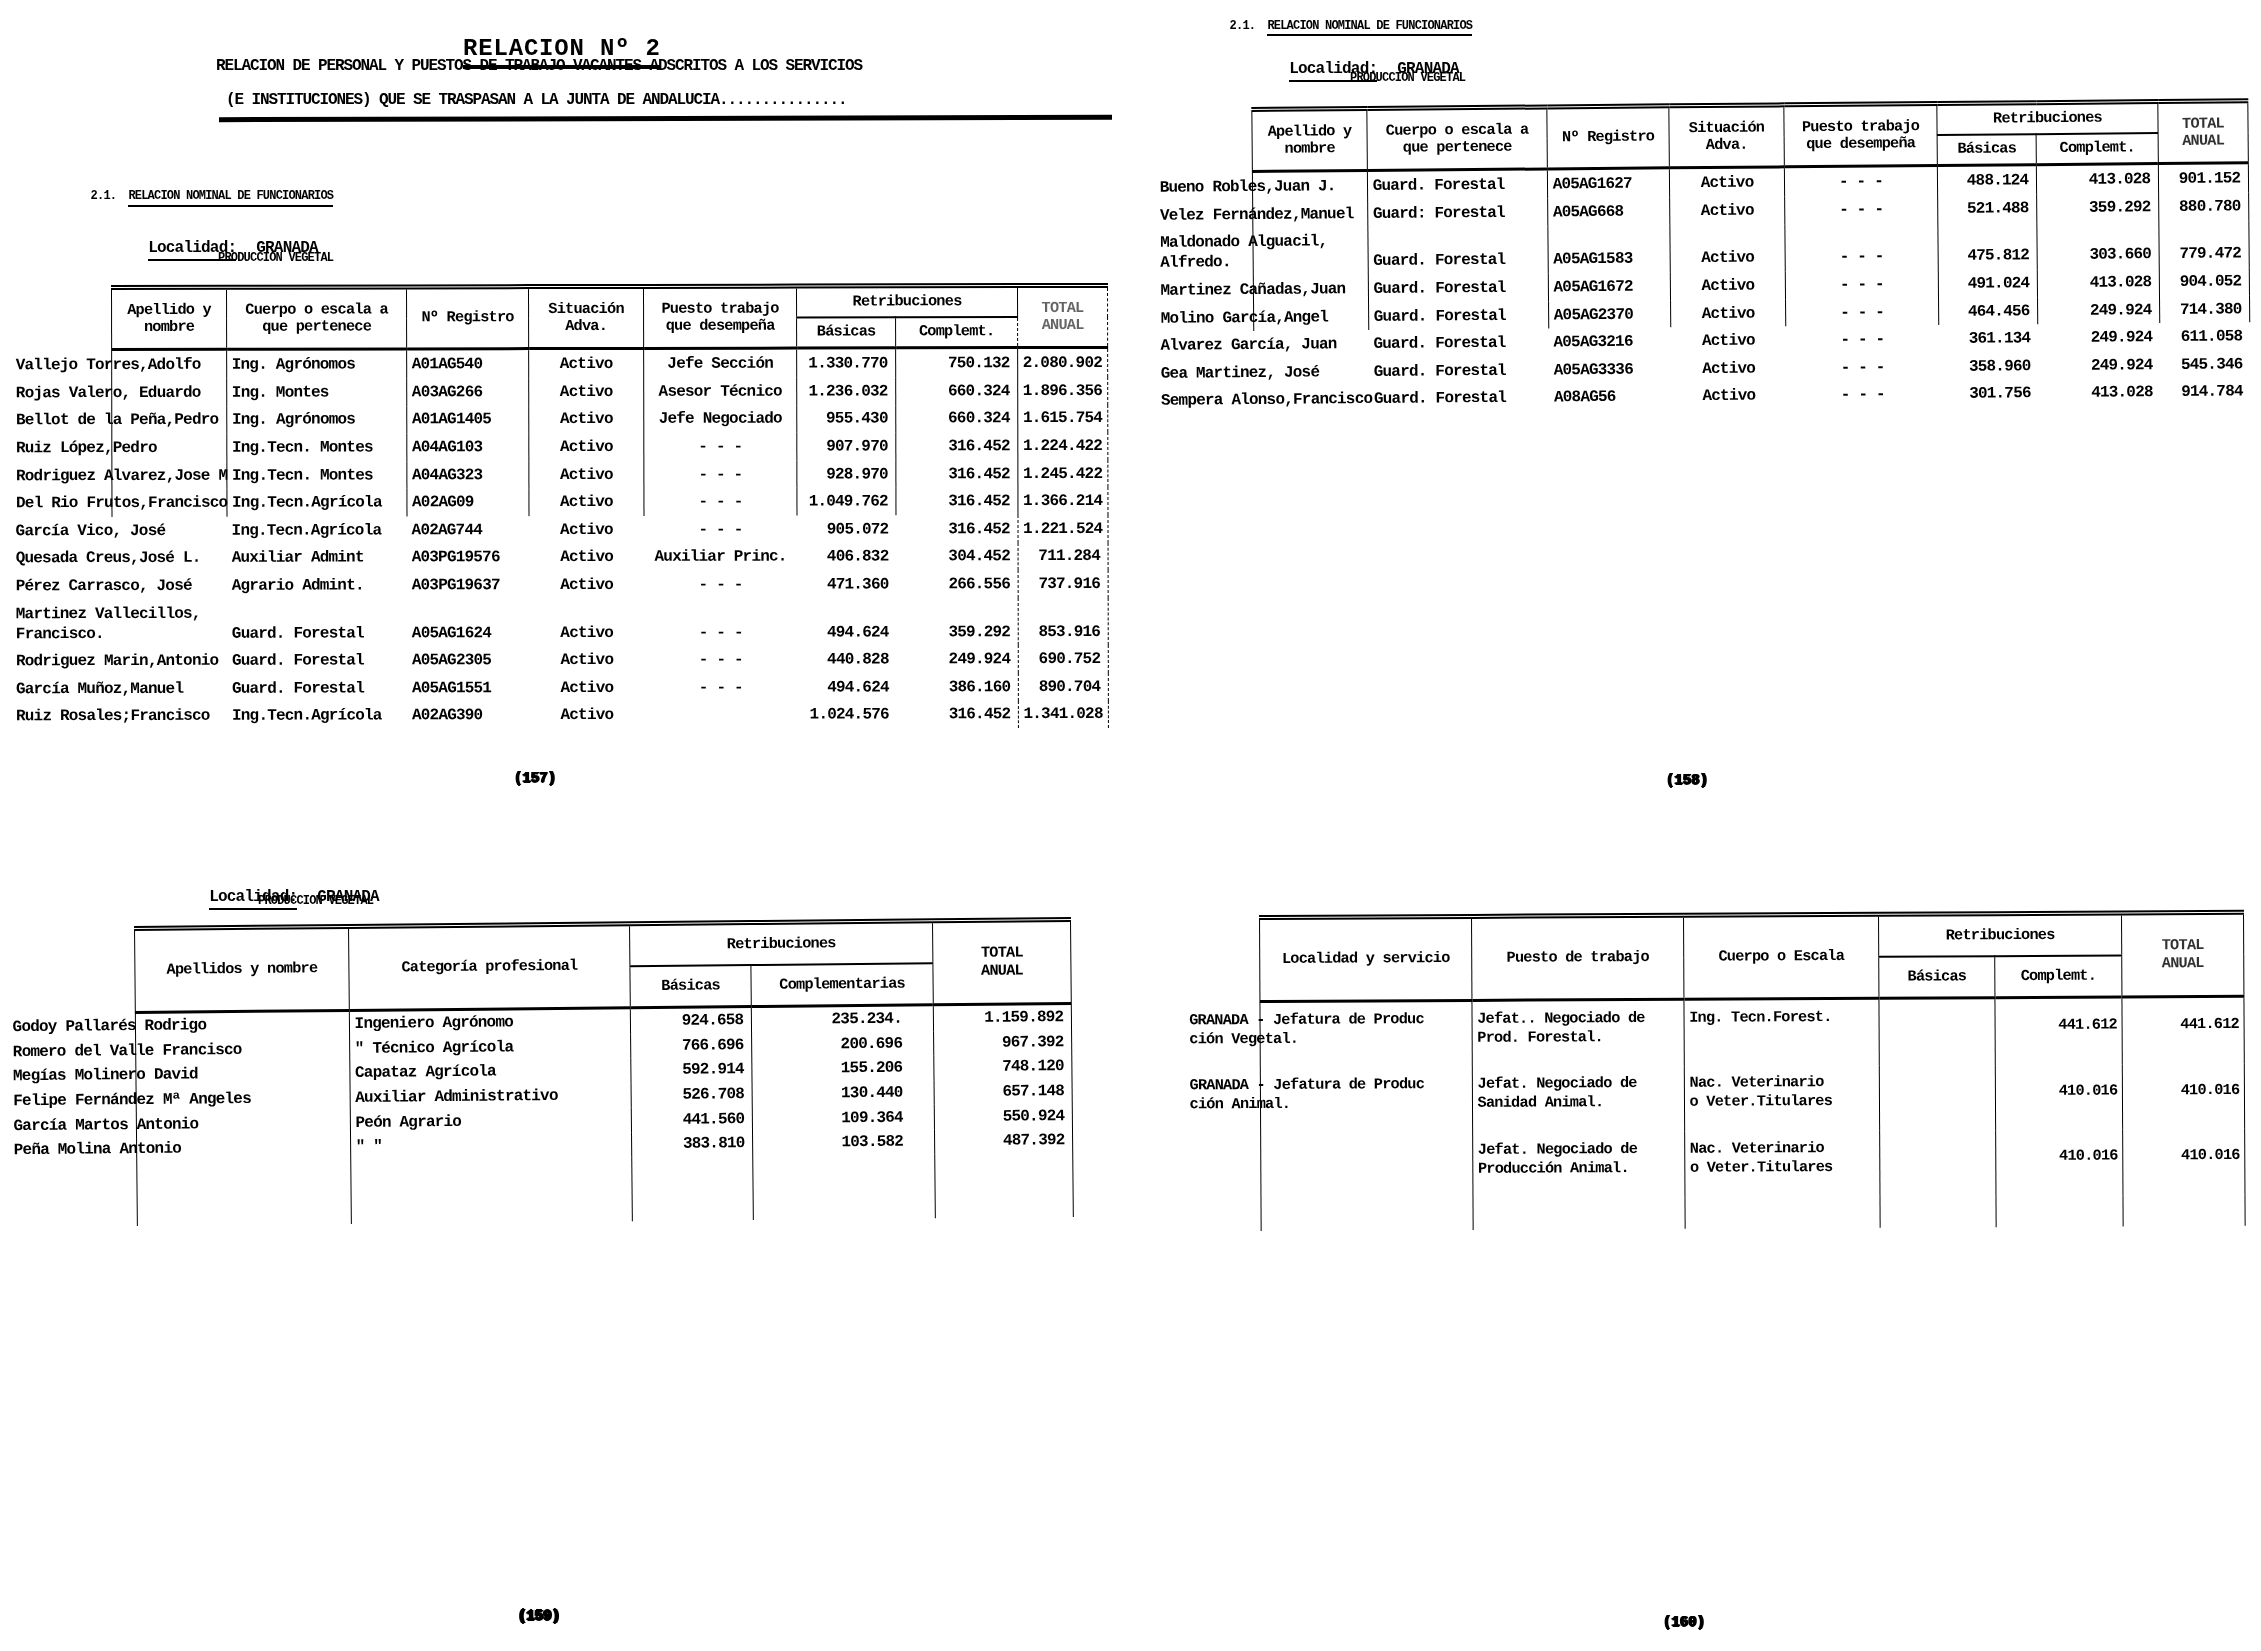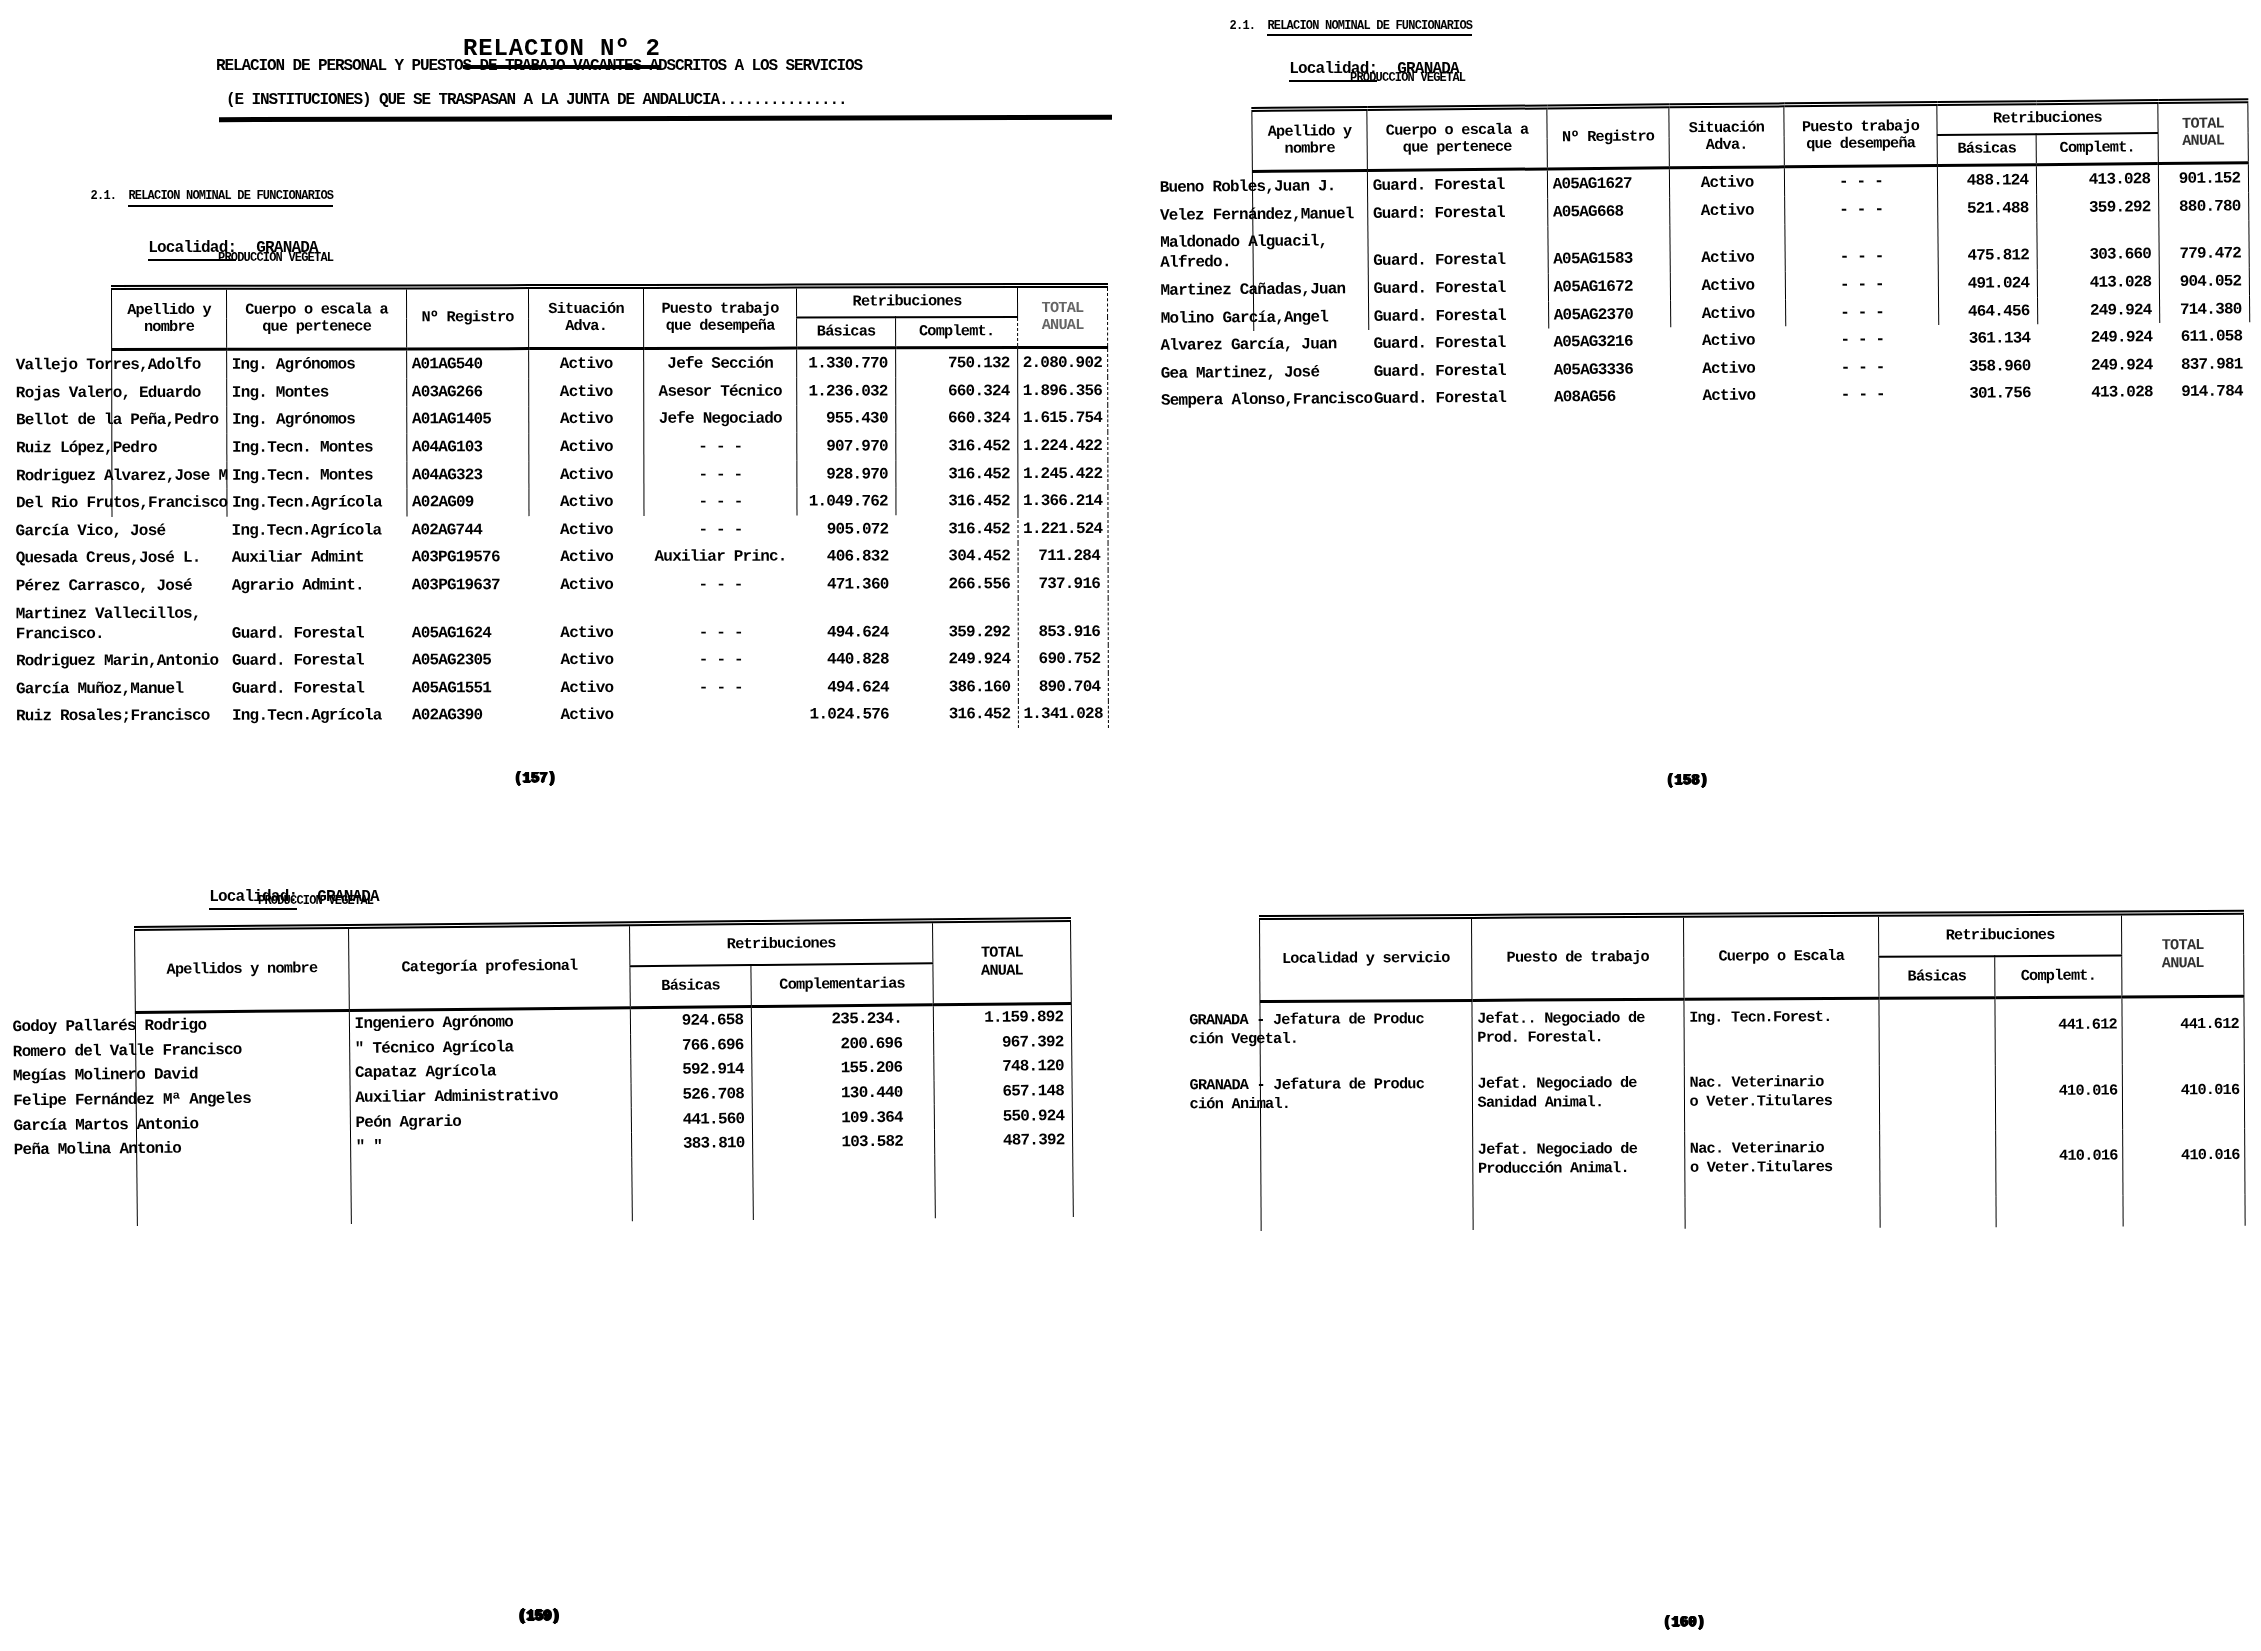--- a/index.html
+++ b/index.html
@@ -378,21 +378,21 @@
         </tr>
 
         <tr class=" nl">
           <td class="c-name"><span>Gea Martinez, José</span></td>
           <td>Guard. Forestal</td>
           <td>A05AG3336</td>
           <td class="ctr">Activo</td>
           <td class="ctr">- - -</td>
           <td class="num">358.960</td>
           <td class="num">249.924</td>
-          <td class="num">837.981</td>
+          <td class="num">545.346</td>
         </tr>
 
         <tr class=" nl">
           <td class="c-name"><span>Sempera Alonso,Francisco</span></td>
           <td>Guard. Forestal</td>
           <td>A08AG56</td>
           <td class="ctr">Activo</td>
           <td class="ctr">- - -</td>
           <td class="num">301.756</td>
           <td class="num">413.028</td>

